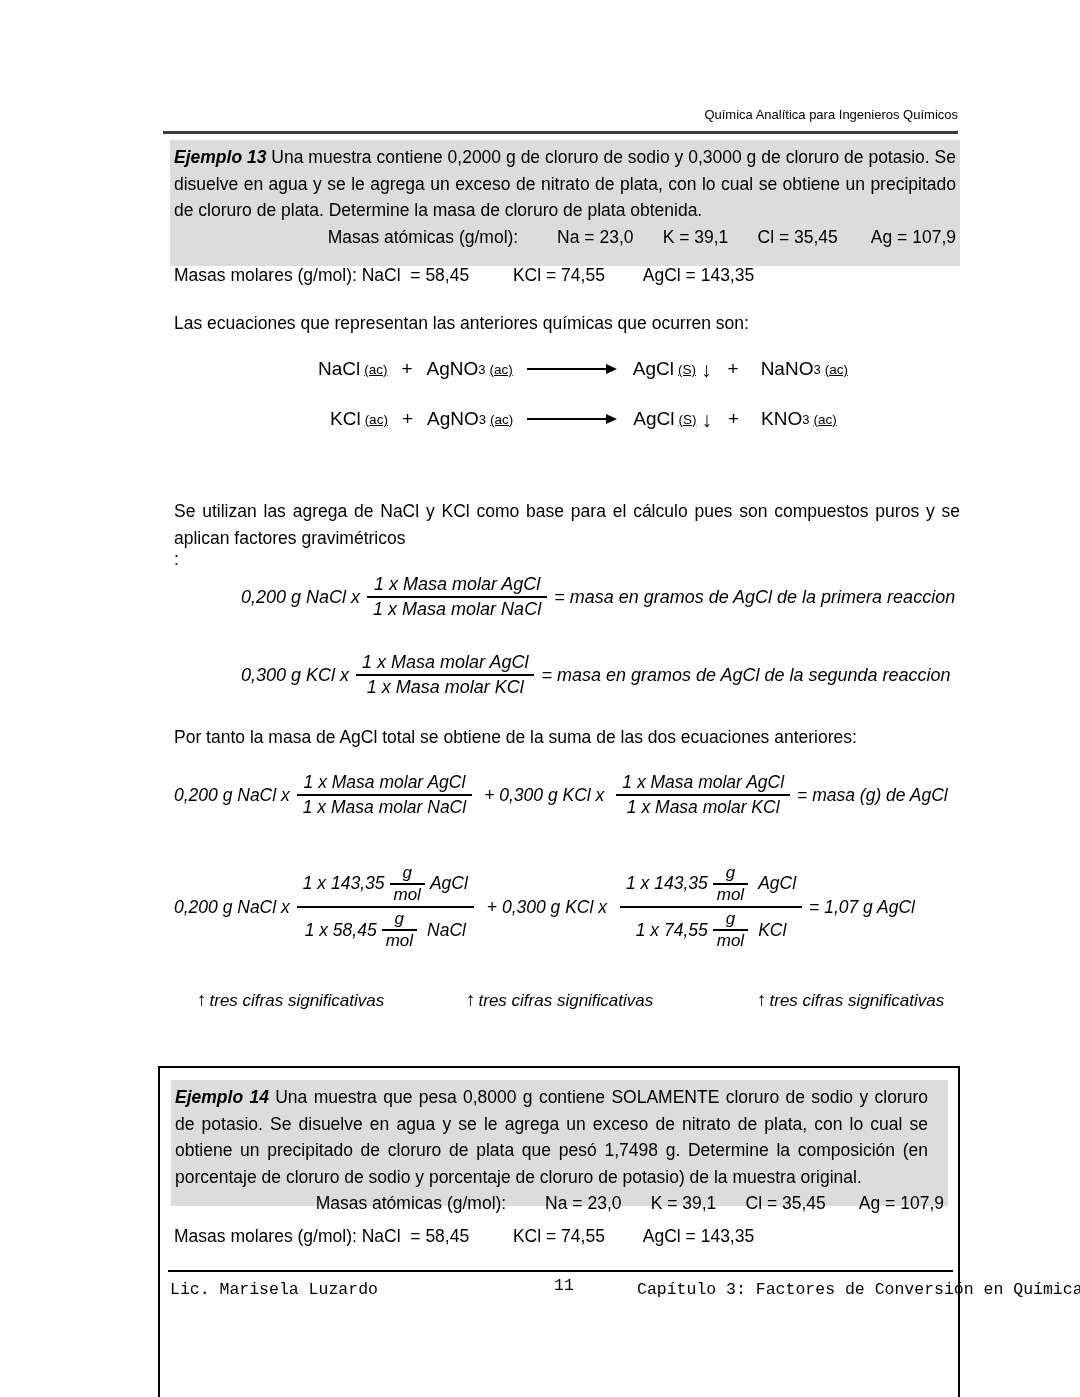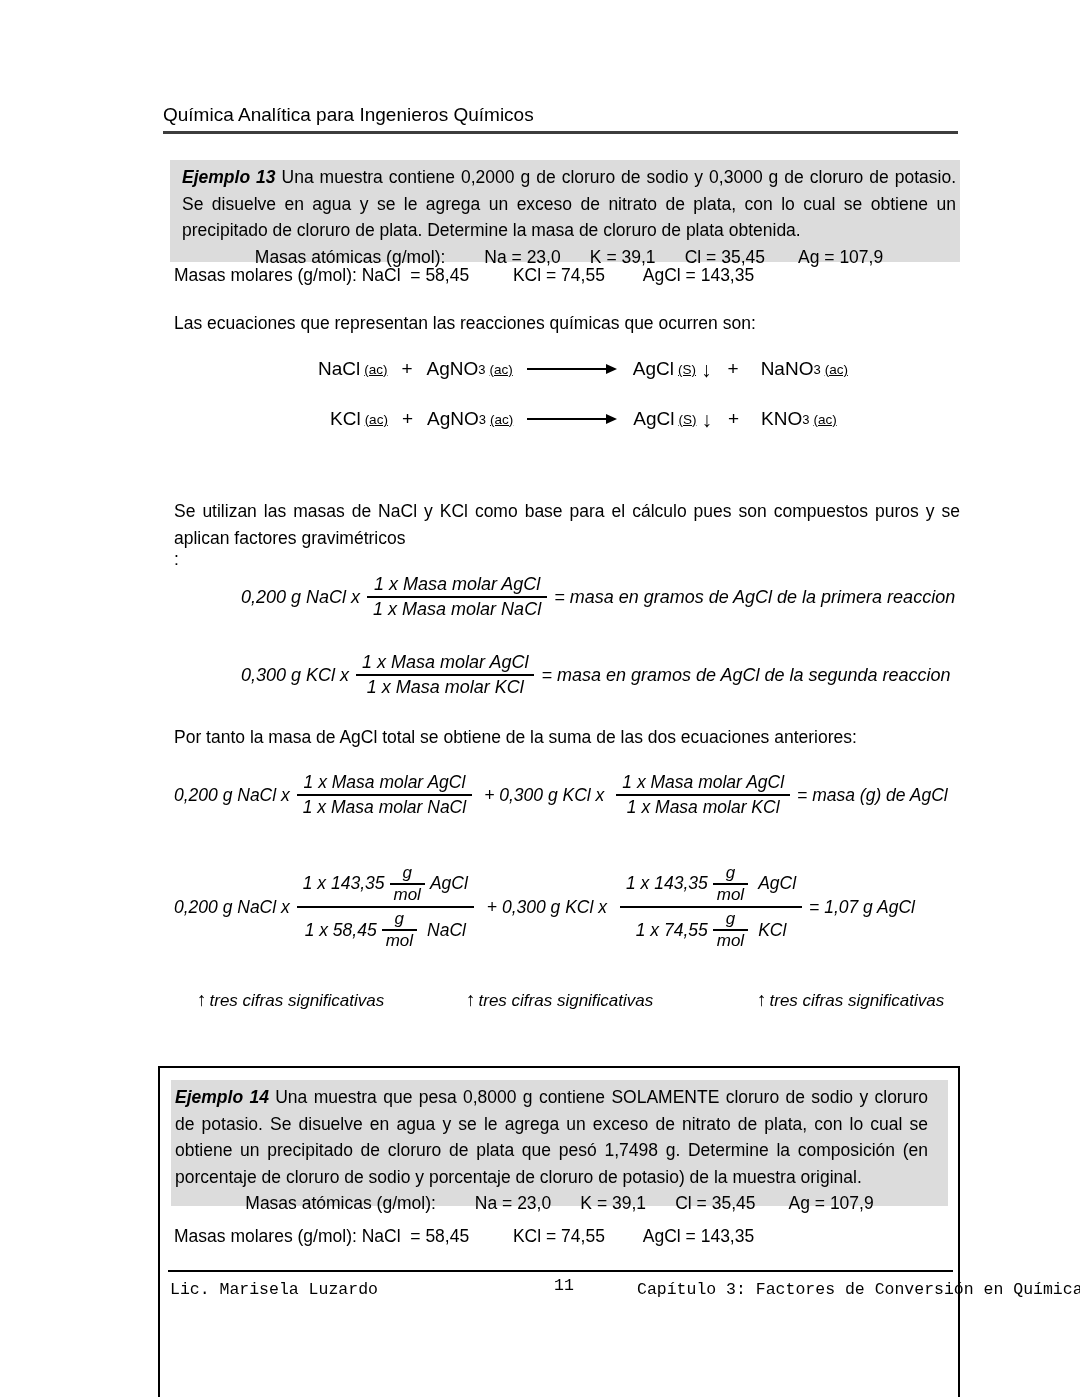--- a/index.html
+++ b/index.html
@@ -22,22 +22,22 @@
     width: 1080px;
     height: 1397px;
   }
 
   
   .header-title {
     position: absolute;
     left: 163px;
     top: 103px;
     width: 795px;
-    text-align: left;
-    font-size: 19px;
+    text-align: right;
+    font-size: 13px;
     line-height: 23px;
     white-space: nowrap;
   }
   .header-rule {
     position: absolute;
     left: 163px;
     top: 131px;
     width: 795px;
     height: 3px;
     background: #3d3d3d;
@@ -54,21 +54,21 @@
     line-height: 26.5px;
     text-align: justify;
     text-justify: inter-word;
   }
   .stmt-text .lead {
     font-weight: bold;
     font-style: italic;
   }
   .nowrapline {
     white-space: pre;
-    text-align: center;
+    text-align: right;
   }
 
   
   .para {
     position: absolute;
     font-size: 17.5px;
     line-height: 26.5px;
     text-align: justify;
   }
   .para-nw { white-space: pre; }
@@ -195,30 +195,30 @@
   }
 </style>
 </head>
 <body>
 
 <div class="page">
 
   <div class="header-title">Química Analítica para Ingenieros Químicos</div>
   <div class="header-rule"></div>
 
-  <div class="shaded" style="left:170px; top:160px; width:790px; height:102px;padding-left:8px;">
+  <div class="shaded" style="left:170px; top:140px; width:790px; height:126px;">
     <div class="stmt-text" style="padding:4px 4px 0 4px;">
       <span class="lead">Ejemplo 13</span><span> Una muestra contiene   0,2000 g   de cloruro de sodio y   0,3000  g de cloruro de potasio.  Se disuelve en agua y se le agrega un exceso de nitrato de plata, con lo cual se obtiene un precipitado de cloruro de plata.    Determine la masa de cloruro de plata obtenida.</span>
     </div>
     <div class="stmt-text nowrapline" style="padding:0 4px;">Masas atómicas (g/mol):        Na = 23,0      K = 39,1      Cl = 35,45       Ag = 107,9</div>
   </div>
 
   <div class="para para-nw" style="left:174px; top:262px; width:790px;">Masas molares (g/mol): NaCl  = 58,45         KCl = 74,55        AgCl = 143,35</div>
 
-  <div class="para" style="left:174px; top:310px; width:790px;">Las ecuaciones que representan las reacciones químicas que ocurren son:</div>
+  <div class="para" style="left:174px; top:310px; width:790px;">Las ecuaciones que representan las anteriores químicas que ocurren son:</div>
 
   <div class="chem" style="left:318px; top:358px;">
     <span>NaCl</span>
     <span class="state" style="margin-left:4px;">(ac)</span>
     <span class="gap-s"></span>
     <span>+</span>
     <span class="gap-s"></span>
     <span>AgNO</span>
     <sub class="sub">3</sub>
     <span class="state" style="margin-left:4px;">(ac)</span>
@@ -249,21 +249,21 @@
     <span class="down-arrow">↓</span>
     <span class="gap-s"></span>
     <span>+</span>
     <span class="gap-m"></span>
     <span>KNO</span>
     <sub class="sub">3</sub>
     <span class="state" style="margin-left:4px;">(ac)</span>
   </div>
 
 
-  <div class="para" style="left:174px; top:498px; width:786px;">Se utilizan las masas de NaCl y KCl como base para el cálculo pues son compuestos puros y se aplican factores gravimétricos</div>
+  <div class="para" style="left:174px; top:498px; width:786px;">Se utilizan las agrega de NaCl y KCl como base para el cálculo pues son compuestos puros y se aplican factores gravimétricos</div>
   <div class="para" style="left:174px; top:546px;">:</div>
 
   <div class="mathline" style="left:241px; top:573px;">
     <span>0,200 g NaCl   x</span>
     <span class="frac">
       <span class="num">1 x Masa molar  AgCl</span>
       <span class="bar"></span>
       <span class="den">1 x Masa molar NaCl</span>
     </span>
     <span>= masa en gramos de AgCl de la primera reaccion</span>

